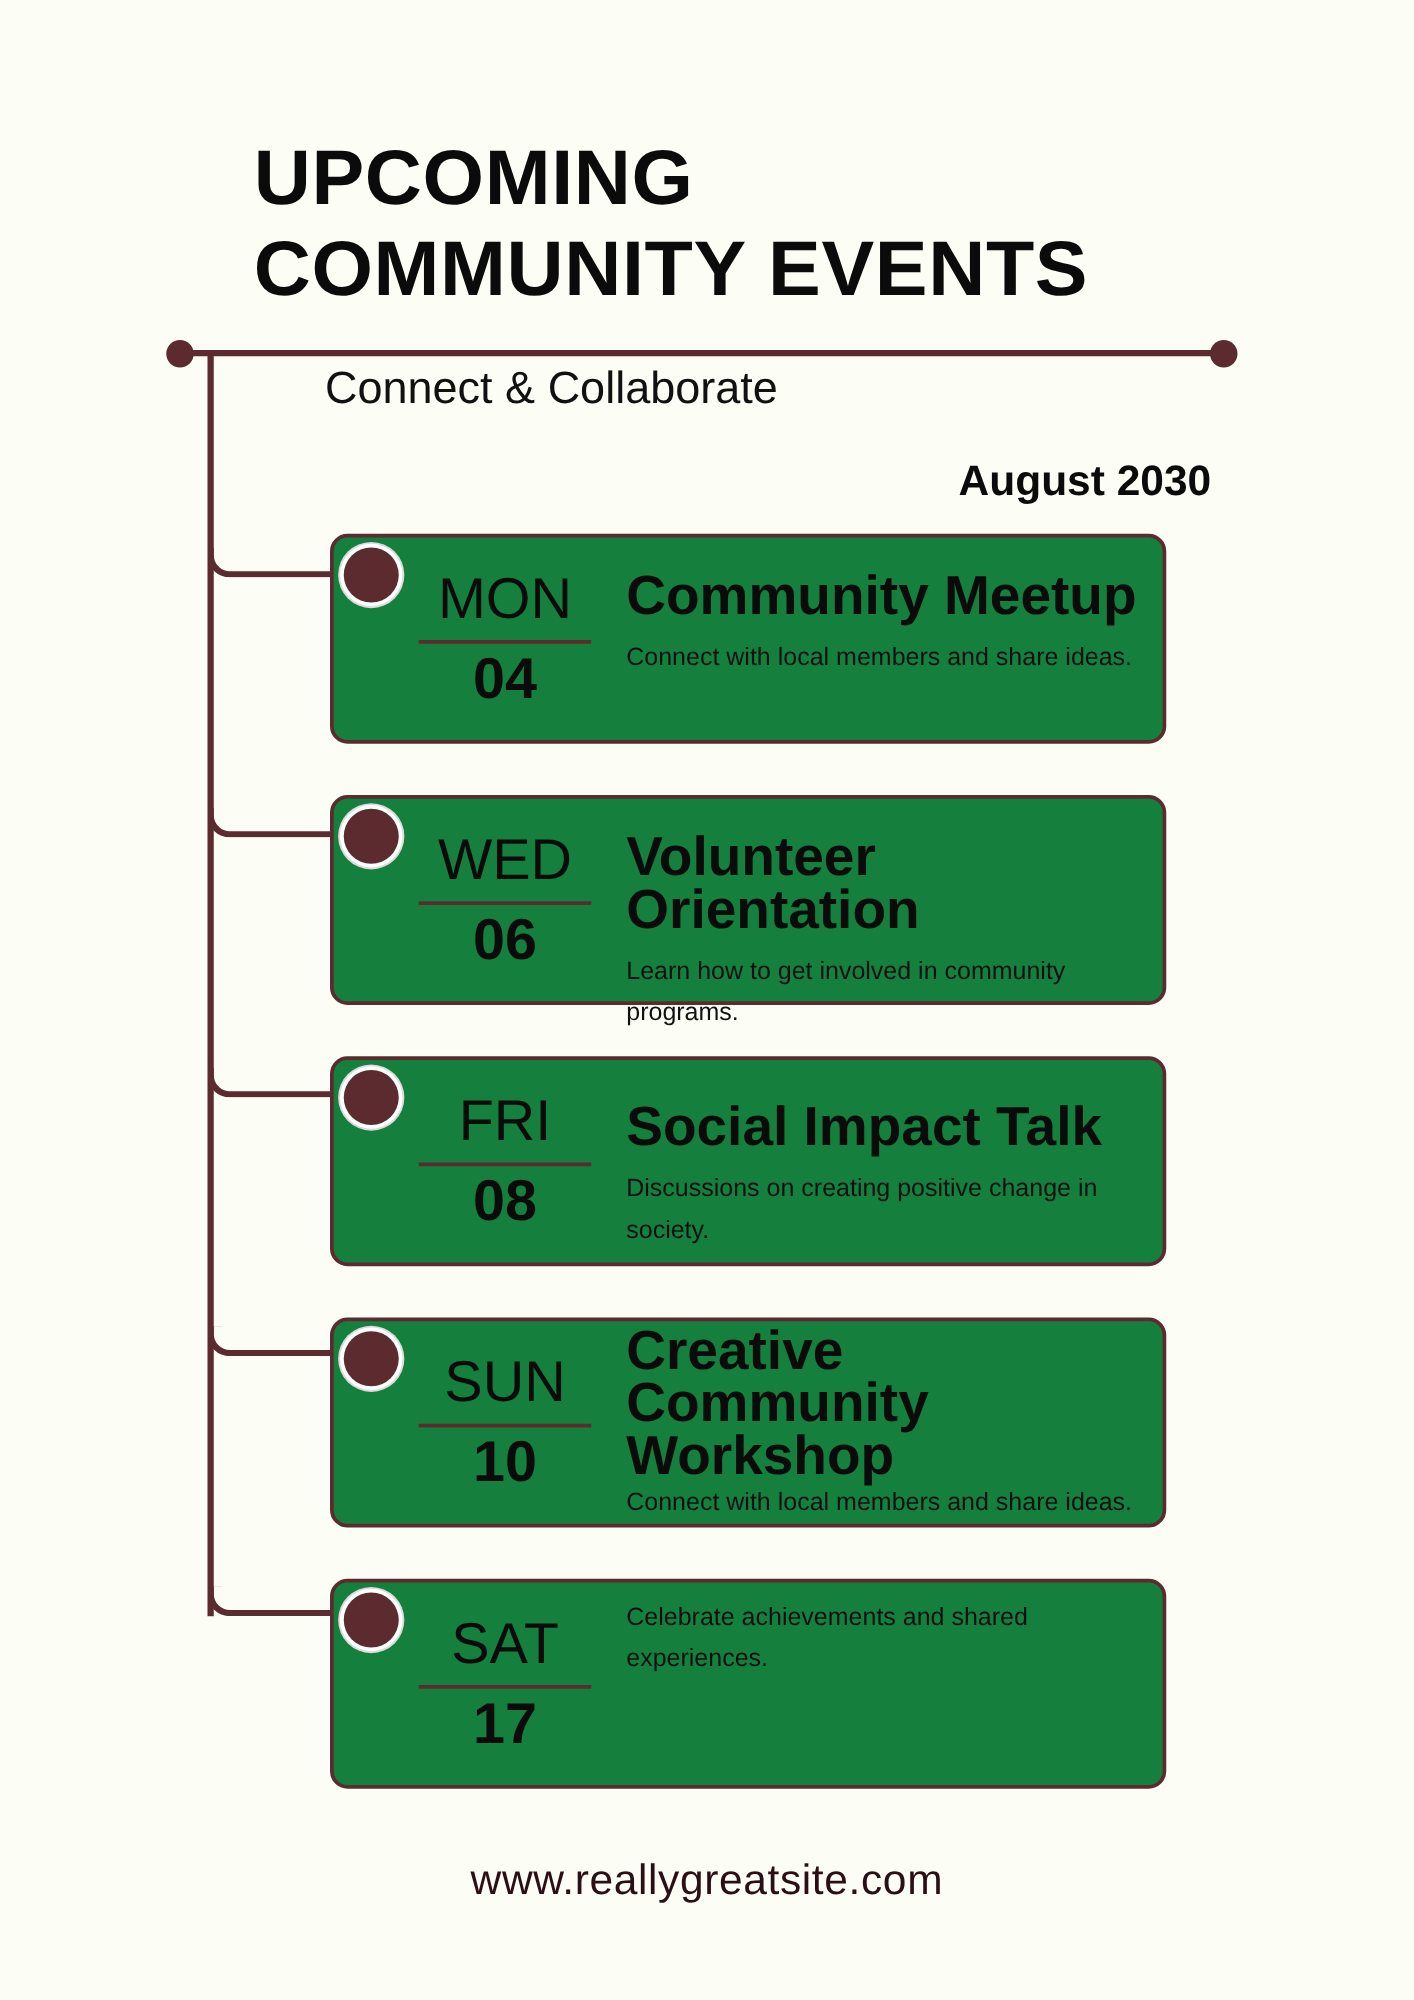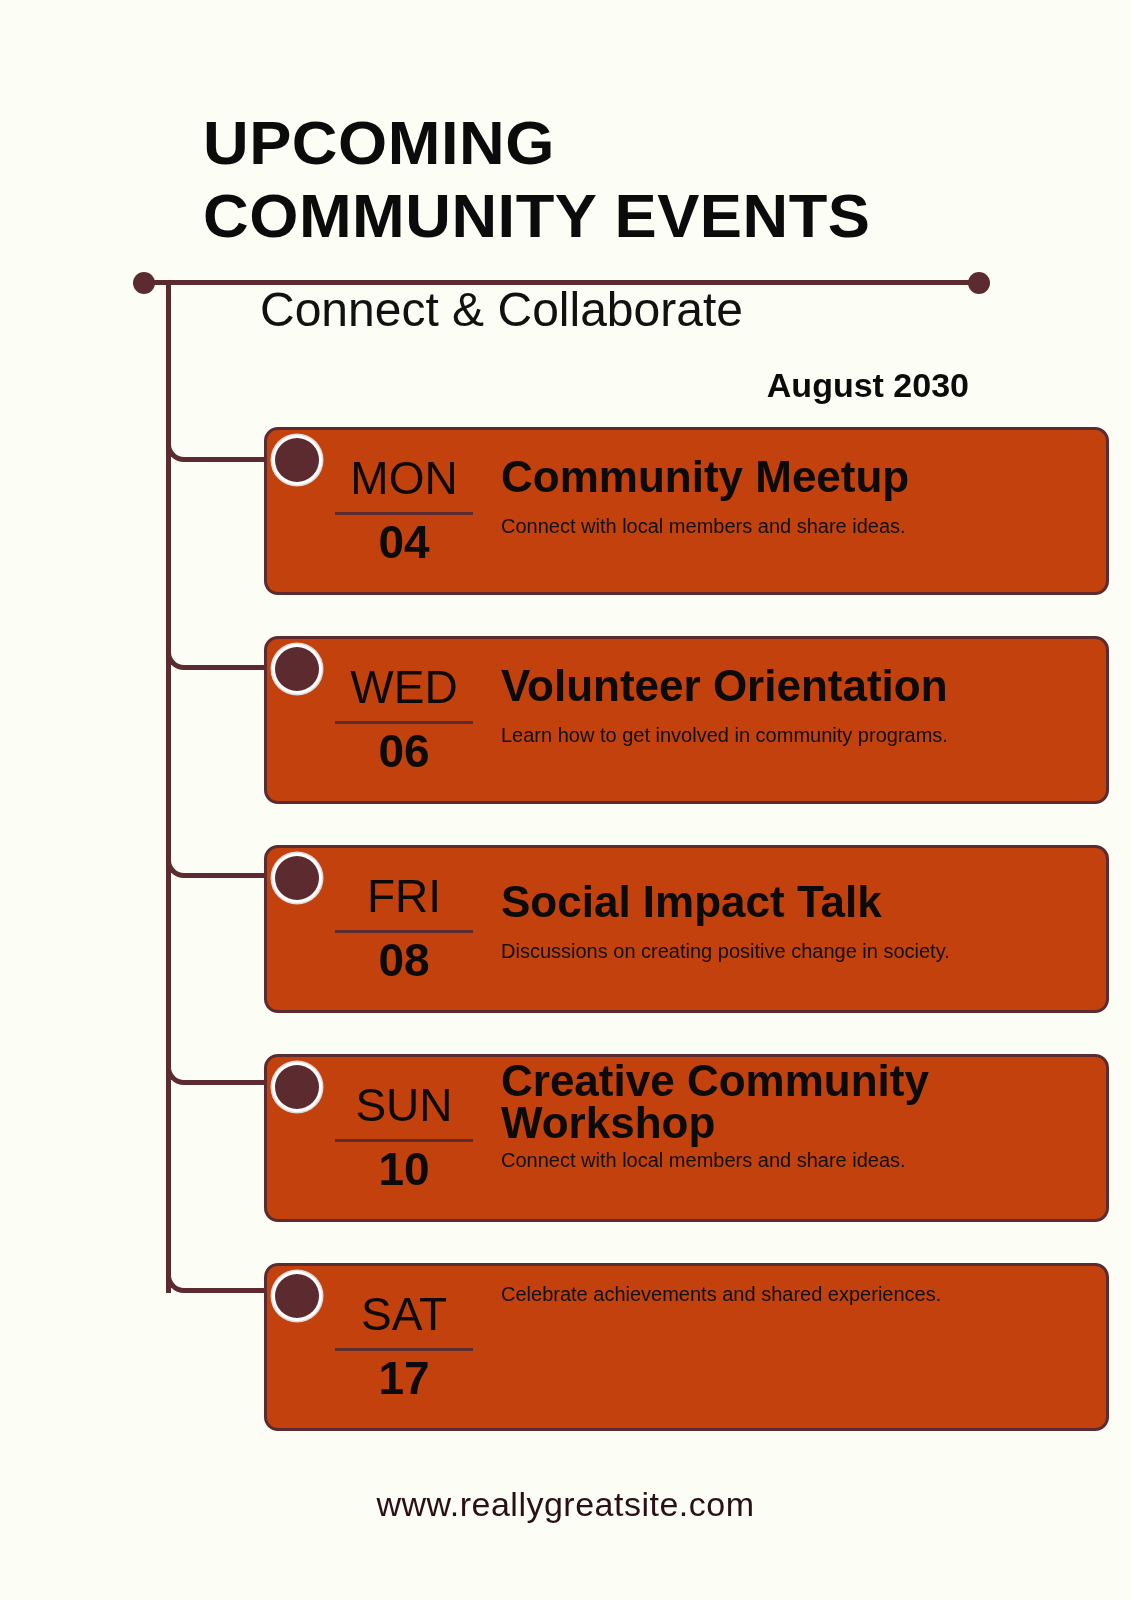--- a/index.html
+++ b/index.html
@@ -16,21 +16,21 @@
     font-family: "Liberation Sans", sans-serif;
     font-weight: bold;
     font-size: 62px; line-height: 73px;
     letter-spacing: 0.5px;
     margin: 0;
     transform: scaleX(1.02); transform-origin: left top;
   }
   .title span { display: block; }
   .subtitle {
     position: absolute; left: 260px; top: 290px;
-    font-size: 48px; line-height: 40px;
+    font-size: 36px; line-height: 40px;
     color: #111;
     text-align: right;
   }
   .month {
     position: absolute; right: 162px; top: 365px;
     font-size: 34px; font-weight: bold; line-height: 40px;
   }
   .hline {
     position: absolute; left: 144px; top: 280px;
     width: 832px; height: 5px; background: #5C2B30;
@@ -44,22 +44,22 @@
     width: 5px; height: 1012px; background: #5C2B30;
   }
   .branch {
     position: absolute; left: 166px; width: 98px; height: 24px;
     border-left: 5px solid #5C2B30;
     border-bottom: 5px solid #5C2B30;
     border-bottom-left-radius: 18px;
     box-sizing: border-box;
   }
   .card {
-    position: absolute; left: 264px; width: 845px; height: 168px;
-    background: #c2410c;
+    position: absolute; left: 264px; width: 669px; height: 168px;
+    background: #15803d;
     border: 3px solid #5C2B30;
     border-radius: 14px;
     box-sizing: border-box;
   }
   .card .dot {
     position: absolute; left: 8px; top: 8px;
     width: 44px; height: 44px; border-radius: 50%;
     background: #5C2B30;
     box-shadow: 0 0 0 3px #ffffff, 0 0 0 4.5px #dcdcdc;
   }

